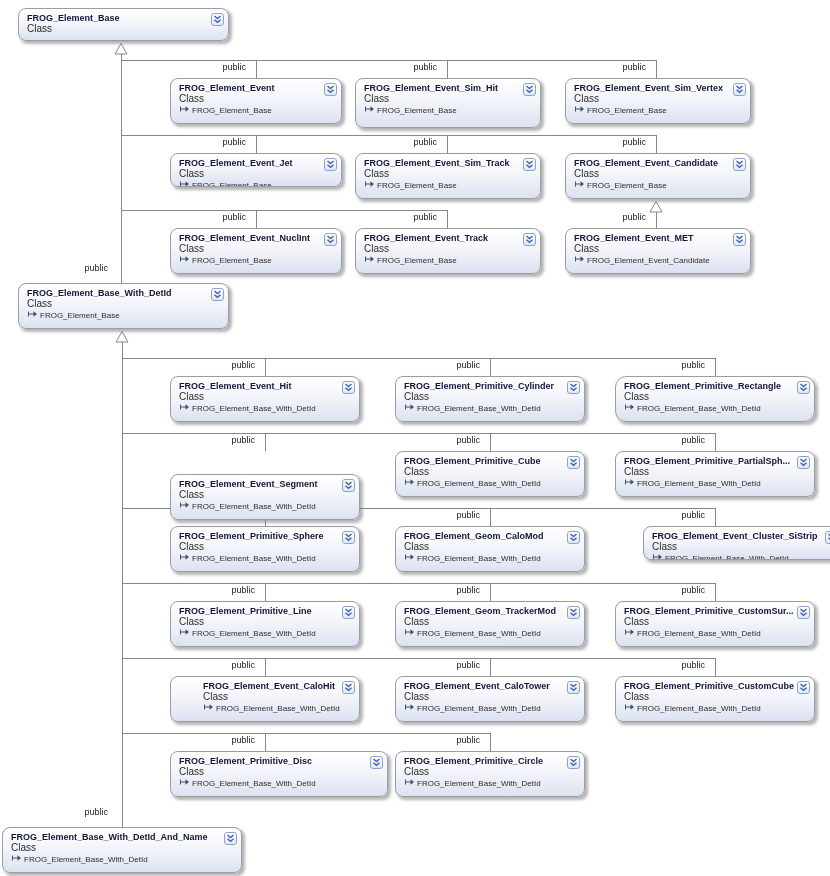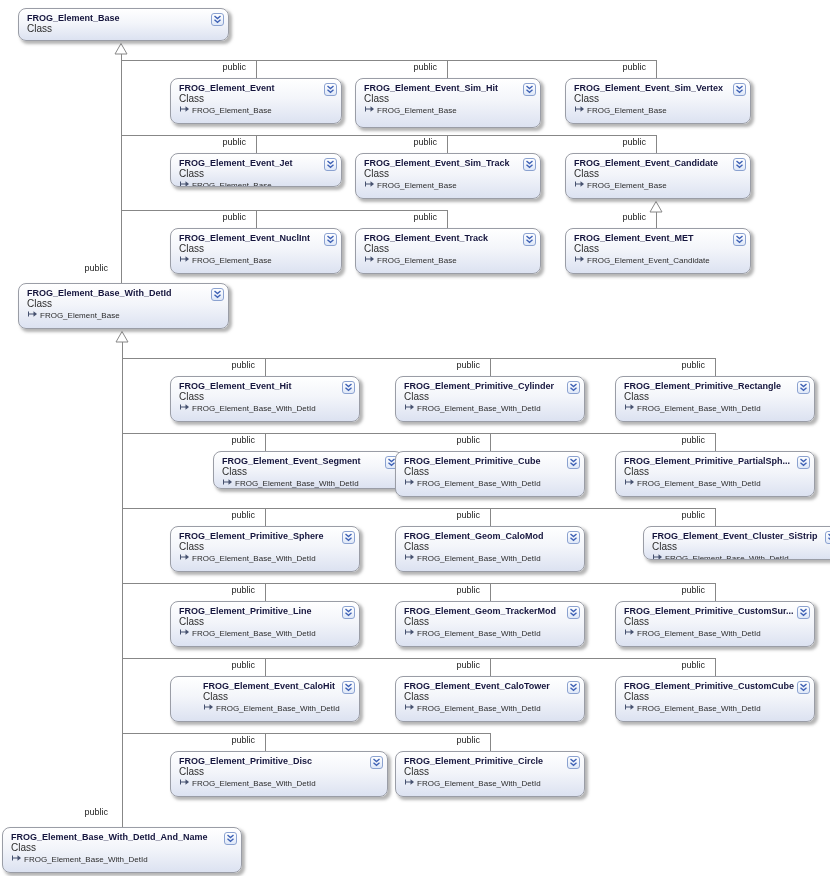--- a/index.html
+++ b/index.html
@@ -374,39 +374,39 @@
           </svg></span>
         <span>FROG_Element_Base_With_DetId</span>
       </div>
       <button class="chevron">
         <svg width="9" height="9" viewBox="0 0 9 9">
           <polyline points="1.5,1 4.5,3.5 7.5,1" fill="none" stroke="#3f62b5" stroke-width="1.4"></polyline>
           <polyline points="1.5,4.8 4.5,7.3 7.5,4.8" fill="none" stroke="#3f62b5" stroke-width="1.4"></polyline>
         </svg>
       </button>
     </div>
-    <div class="node" style="left: 615px; top: 376px; width: 200px; height: 46px;">
+    <div class="node" style="left: 615px; top: 376px; width: 200px; height: 46px; border-radius: 11px;">
       <span class="node-title">FROG_Element_Primitive_Rectangle</span>
       <span class="stereotype">Class</span>
       <div class="baseref">
         <span><svg width="11" height="8" viewBox="0 0 11 8">
             <line x1="1.5" y1="1.5" x2="1.5" y2="6.5" stroke="#45506e" stroke-width="1"></line>
             <line x1="1.5" y1="4" x2="7.5" y2="4" stroke="#45506e" stroke-width="1"></line>
             <polygon points="6.5,1.2 10,4 6.5,6.8" fill="#45506e"></polygon>
           </svg></span>
         <span>FROG_Element_Base_With_DetId</span>
       </div>
       <button class="chevron">
         <svg width="9" height="9" viewBox="0 0 9 9">
           <polyline points="1.5,1 4.5,3.5 7.5,1" fill="none" stroke="#3f62b5" stroke-width="1.4"></polyline>
           <polyline points="1.5,4.8 4.5,7.3 7.5,4.8" fill="none" stroke="#3f62b5" stroke-width="1.4"></polyline>
         </svg>
       </button>
     </div>
-    <div class="node" style="left: 170px; top: 451px; width: 190px; height: 38px; margin-left: 43px;">
+    <div class="node" style="left: 170px; top: 474px; width: 190px; height: 46px;">
       <span class="node-title">FROG_Element_Event_Segment</span>
       <span class="stereotype">Class</span>
       <div class="baseref">
         <span><svg width="11" height="8" viewBox="0 0 11 8">
             <line x1="1.5" y1="1.5" x2="1.5" y2="6.5" stroke="#45506e" stroke-width="1"></line>
             <line x1="1.5" y1="4" x2="7.5" y2="4" stroke="#45506e" stroke-width="1"></line>
             <polygon points="6.5,1.2 10,4 6.5,6.8" fill="#45506e"></polygon>
           </svg></span>
         <span>FROG_Element_Base_With_DetId</span>
       </div>

